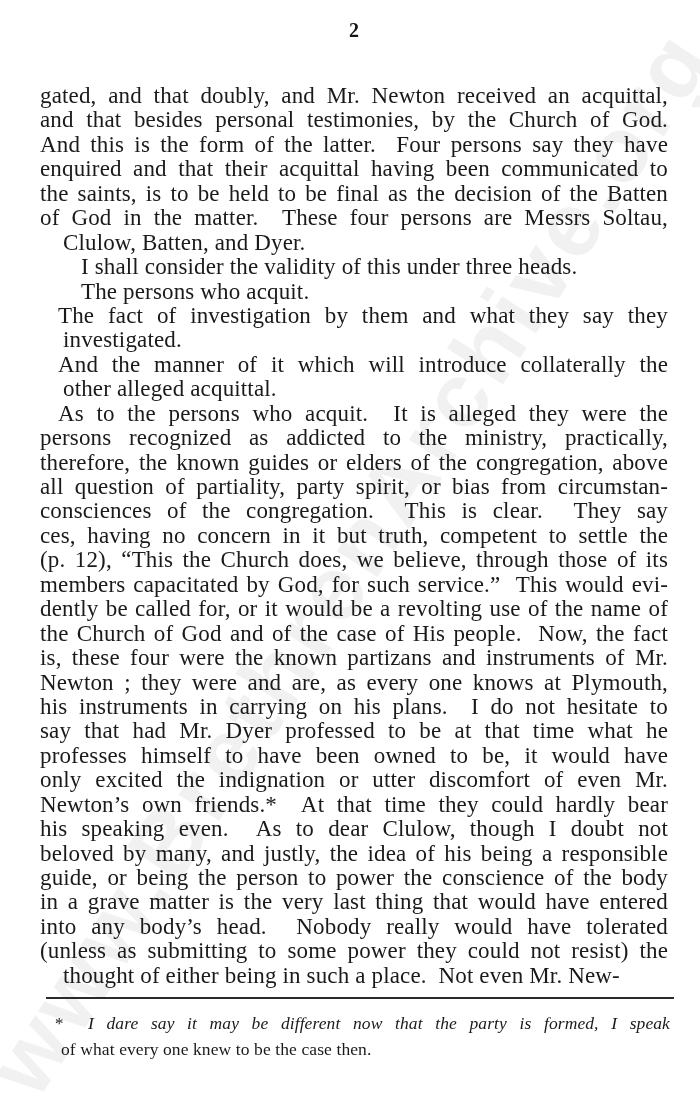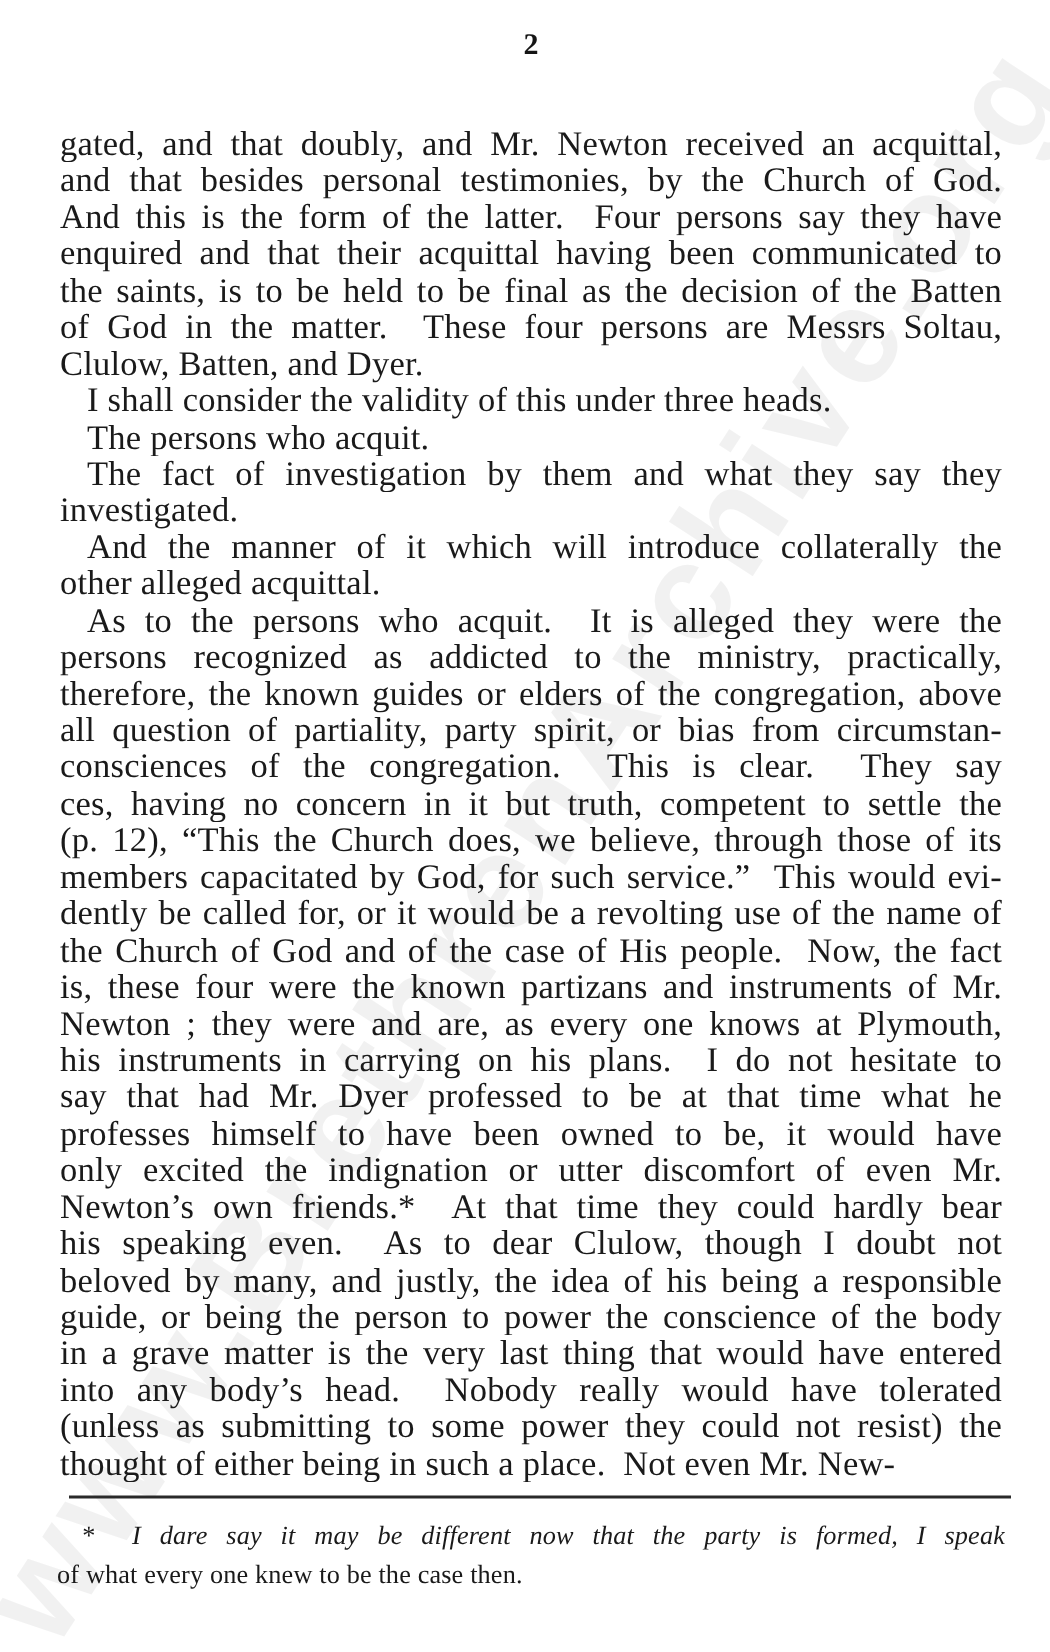--- a/index.html
+++ b/index.html
@@ -53,20 +53,21 @@
     height: 24.45px;
     line-height: 24.45px;
     overflow: hidden;
     text-align: justify;
     text-align-last: justify;
     white-space: pre-wrap;
   }
   .line.last {
     text-align: left;
     text-align-last: left;
+    margin-left: 23px;
   }
   .line.first-indent { text-indent: 18px; }
   #footnote-rule {
     position: absolute;
     left: 46px;
     top: 997px;
     width: 628px;
     height: 0;
     border-top: 2px solid #2a2a2a;
   }

